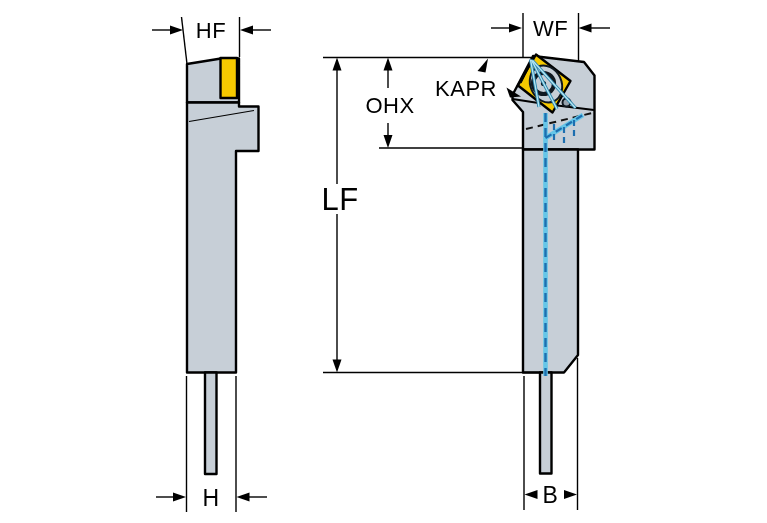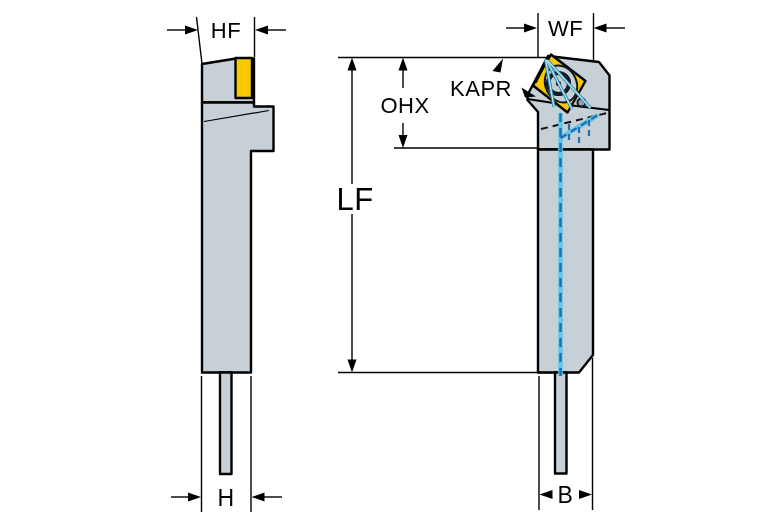--- a/index.html
+++ b/index.html
@@ -1,16 +1,16 @@
 <!DOCTYPE html>
 <html><head>
 <meta charset="utf-8">
 <style>
   html,body{margin:0;padding:0;background:#ffffff;}
-  .stage{position:relative;width:614px;height:523px;background:#ffffff;overflow:hidden;margin-left:15px;}
+  .stage{position:relative;width:614px;height:523px;background:#ffffff;overflow:hidden;}
   svg{display:block;}
   text{
     font-family:"Liberation Sans", sans-serif;
     fill:#000000;
     letter-spacing:0.5px;
   }
   .dim-label{font-size:22px;}
   .dim-label-big{font-size:31px;}
   .dim-label-bot{font-size:23px;}
   .outline{stroke:#000000;stroke-width:2.4;stroke-linejoin:round;}

